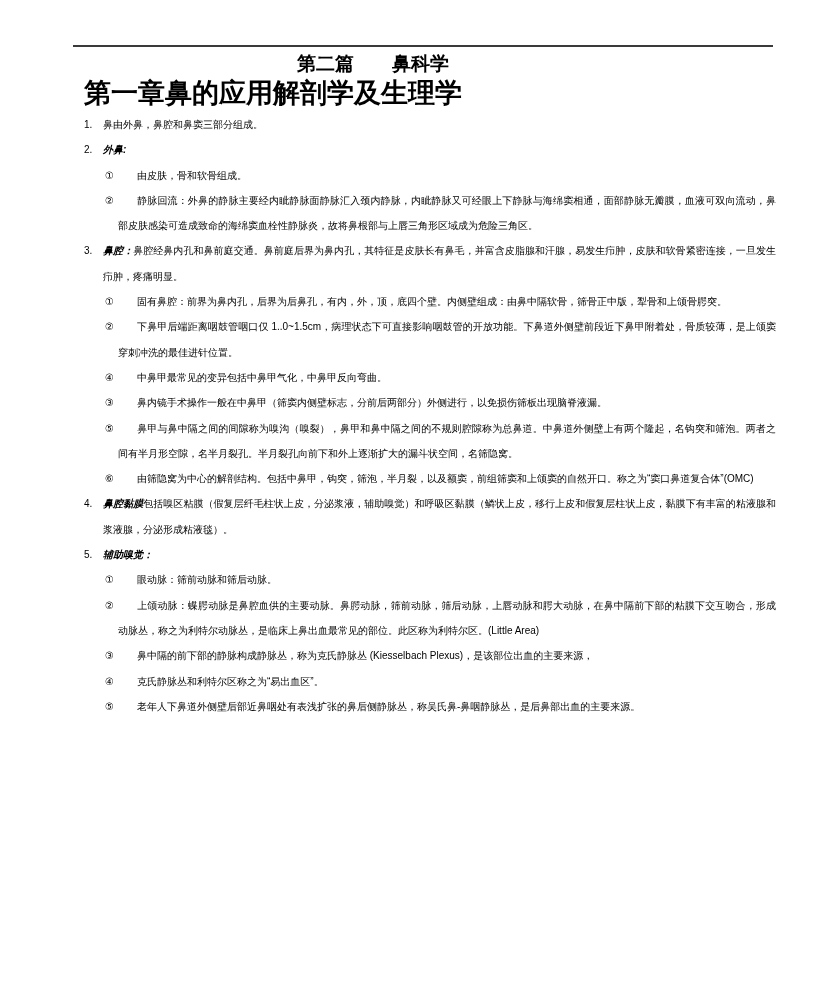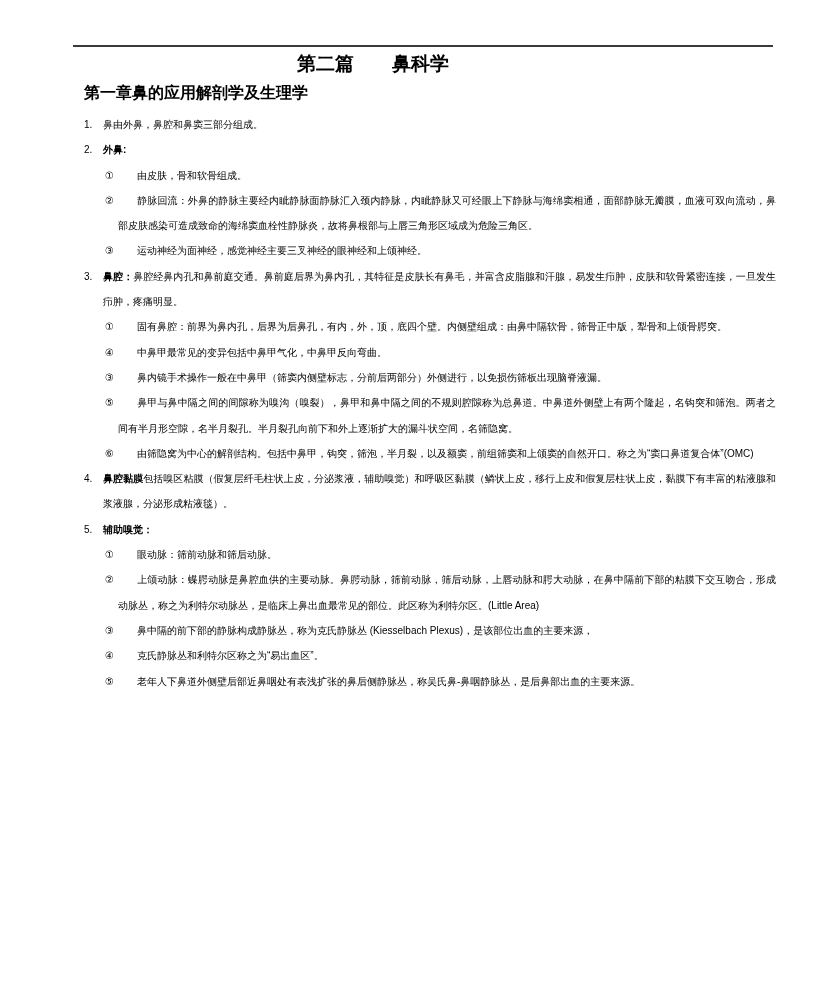--- a/index.html
+++ b/index.html
@@ -36,21 +36,21 @@
   }
   .doc-title {
     font-size: 19px;
     font-weight: bold;
     text-align: center;
     margin: 51px 114px 2px 0;
     line-height: 26px;
     white-space: pre;
   }
   .chapter-title {
-    font-size: 16px;
+    font-size: 27px;
     font-weight: bold;
     margin: 0 0 5px 0;
     line-height: 28px;
   }
   p {
     margin: 0;
     font-size: 10px;
     line-height: 25.3px;
     text-align: justify;
     text-justify: inter-ideograph;
@@ -59,20 +59,21 @@
     margin-left: 19px;
     text-indent: -19px;
   }
   .num {
     display: inline-block;
     width: 19px;
     text-indent: 0;
   }
   .lead {
     font-weight: bold;
+    font-style: italic;
   }
   .sub {
     margin-left: 34px;
     text-indent: -13px;
   }
   .marker {
     display: inline-block;
     width: 32px;
     text-indent: 0;
   }
@@ -85,24 +86,24 @@
   <div class="content">
 
     <div class="doc-title">第二篇　　鼻科学</div>
     <div class="chapter-title">第一章鼻的应用解剖学及生理学</div>
 
     <p class="item"><span class="num">1.</span><span class="lead"></span><span>鼻由外鼻，鼻腔和鼻窦三部分组成。</span></p>
 
     <p class="item"><span class="num">2.</span><span class="lead">外鼻:</span><span></span></p>
     <p class="sub"><span class="marker">①</span><span>由皮肤，骨和软骨组成。</span></p>
     <p class="sub"><span class="marker">②</span><span>静脉回流：外鼻的静脉主要经内眦静脉面静脉汇入颈内静脉，内眦静脉又可经眼上下静脉与海绵窦相通，面部静脉无瓣膜，血液可双向流动，鼻部皮肤感染可造成致命的海绵窦血栓性静脉炎，故将鼻根部与上唇三角形区域成为危险三角区。</span></p>
-    <p class="sub"><span class="marker">③</span><span>运动神经为面神经，感觉神经主要三叉神经的眼神经和上颌神经。</span></p>
 
     <p class="item"><span class="num">3.</span><span class="lead">鼻腔：</span><span>鼻腔经鼻内孔和鼻前庭交通。鼻前庭后界为鼻内孔，其特征是皮肤长有鼻毛，并富含皮脂腺和汗腺，易发生疖肿，皮肤和软骨紧密连接，一旦发生疖肿，疼痛明显。</span></p>
     <p class="sub"><span class="marker">①</span><span>固有鼻腔：前界为鼻内孔，后界为后鼻孔，有内，外，顶，底四个壁。内侧壁组成：由鼻中隔软骨，筛骨正中版，犁骨和上颌骨腭突。</span></p>
+    <p class="sub"><span class="marker">②</span><span>下鼻甲后端距离咽鼓管咽口仅 1..0~1.5cm，病理状态下可直接影响咽鼓管的开放功能。下鼻道外侧壁前段近下鼻甲附着处，骨质较薄，是上颌窦穿刺冲洗的最佳进针位置。</span></p>
     <p class="sub"><span class="marker">④</span><span>中鼻甲最常见的变异包括中鼻甲气化，中鼻甲反向弯曲。</span></p>
     <p class="sub"><span class="marker">③</span><span>鼻内镜手术操作一般在中鼻甲（筛窦内侧壁标志，分前后两部分）外侧进行，以免损伤筛板出现脑脊液漏。</span></p>
     <p class="sub"><span class="marker">⑤</span><span>鼻甲与鼻中隔之间的间隙称为嗅沟（嗅裂），鼻甲和鼻中隔之间的不规则腔隙称为总鼻道。中鼻道外侧壁上有两个隆起，名钩突和筛泡。两者之间有半月形空隙，名半月裂孔。半月裂孔向前下和外上逐渐扩大的漏斗状空间，名筛隐窝。</span></p>
     <p class="sub"><span class="marker">⑥</span><span>由筛隐窝为中心的解剖结构。包括中鼻甲，钩突，筛泡，半月裂，以及额窦，前组筛窦和上颌窦的自然开口。称之为“窦口鼻道复合体”(OMC)</span></p>
 
     <p class="item"><span class="num">4.</span><span class="lead">鼻腔黏膜</span><span>包括嗅区粘膜（假复层纤毛柱状上皮，分泌浆液，辅助嗅觉）和呼吸区黏膜（鳞状上皮，移行上皮和假复层柱状上皮，黏膜下有丰富的粘液腺和浆液腺，分泌形成粘液毯）。</span></p>
 
     <p class="item"><span class="num">5.</span><span class="lead">辅助嗅觉：</span><span></span></p>
     <p class="sub"><span class="marker">①</span><span>眼动脉：筛前动脉和筛后动脉。</span></p>
     <p class="sub"><span class="marker">②</span><span>上颌动脉：蝶腭动脉是鼻腔血供的主要动脉。鼻腭动脉，筛前动脉，筛后动脉，上唇动脉和腭大动脉，在鼻中隔前下部的粘膜下交互吻合，形成动脉丛，称之为利特尔动脉丛，是临床上鼻出血最常见的部位。此区称为利特尔区。(Little Area)</span></p>

